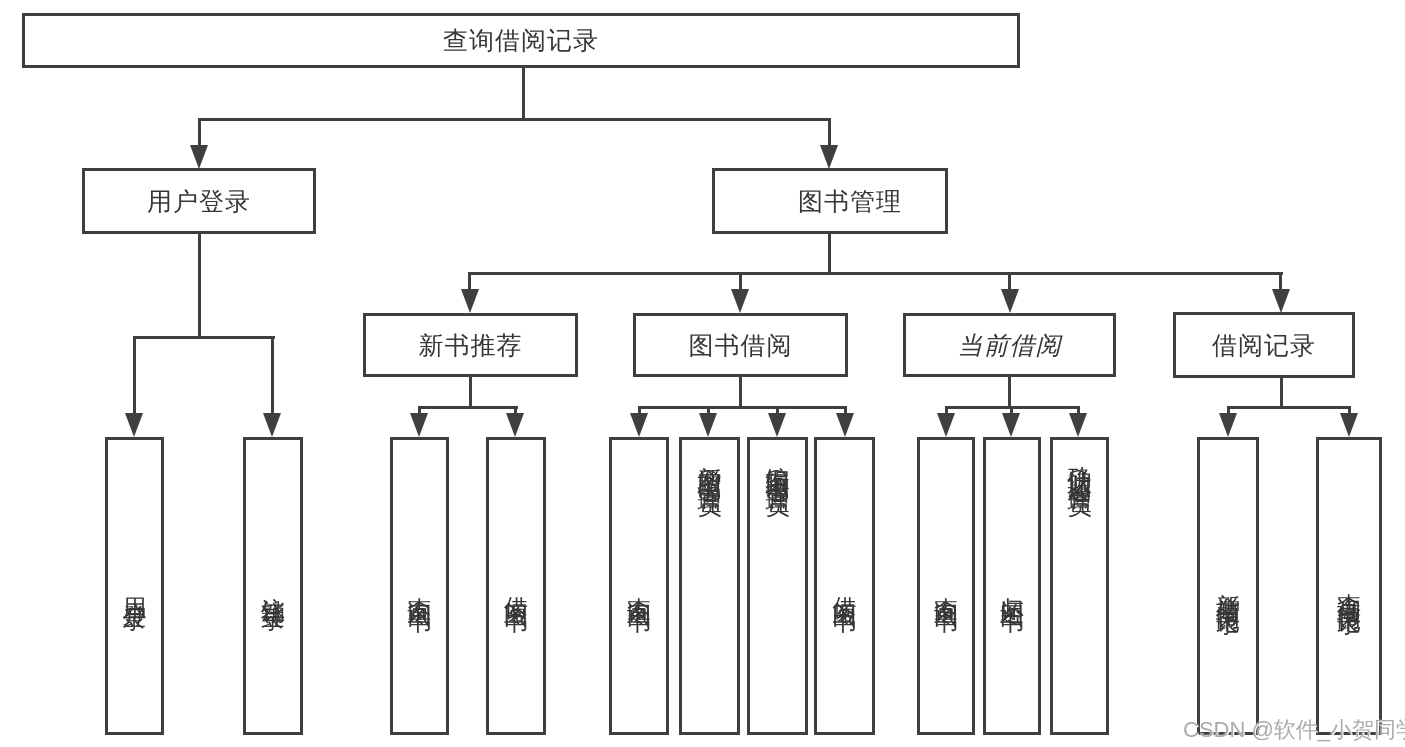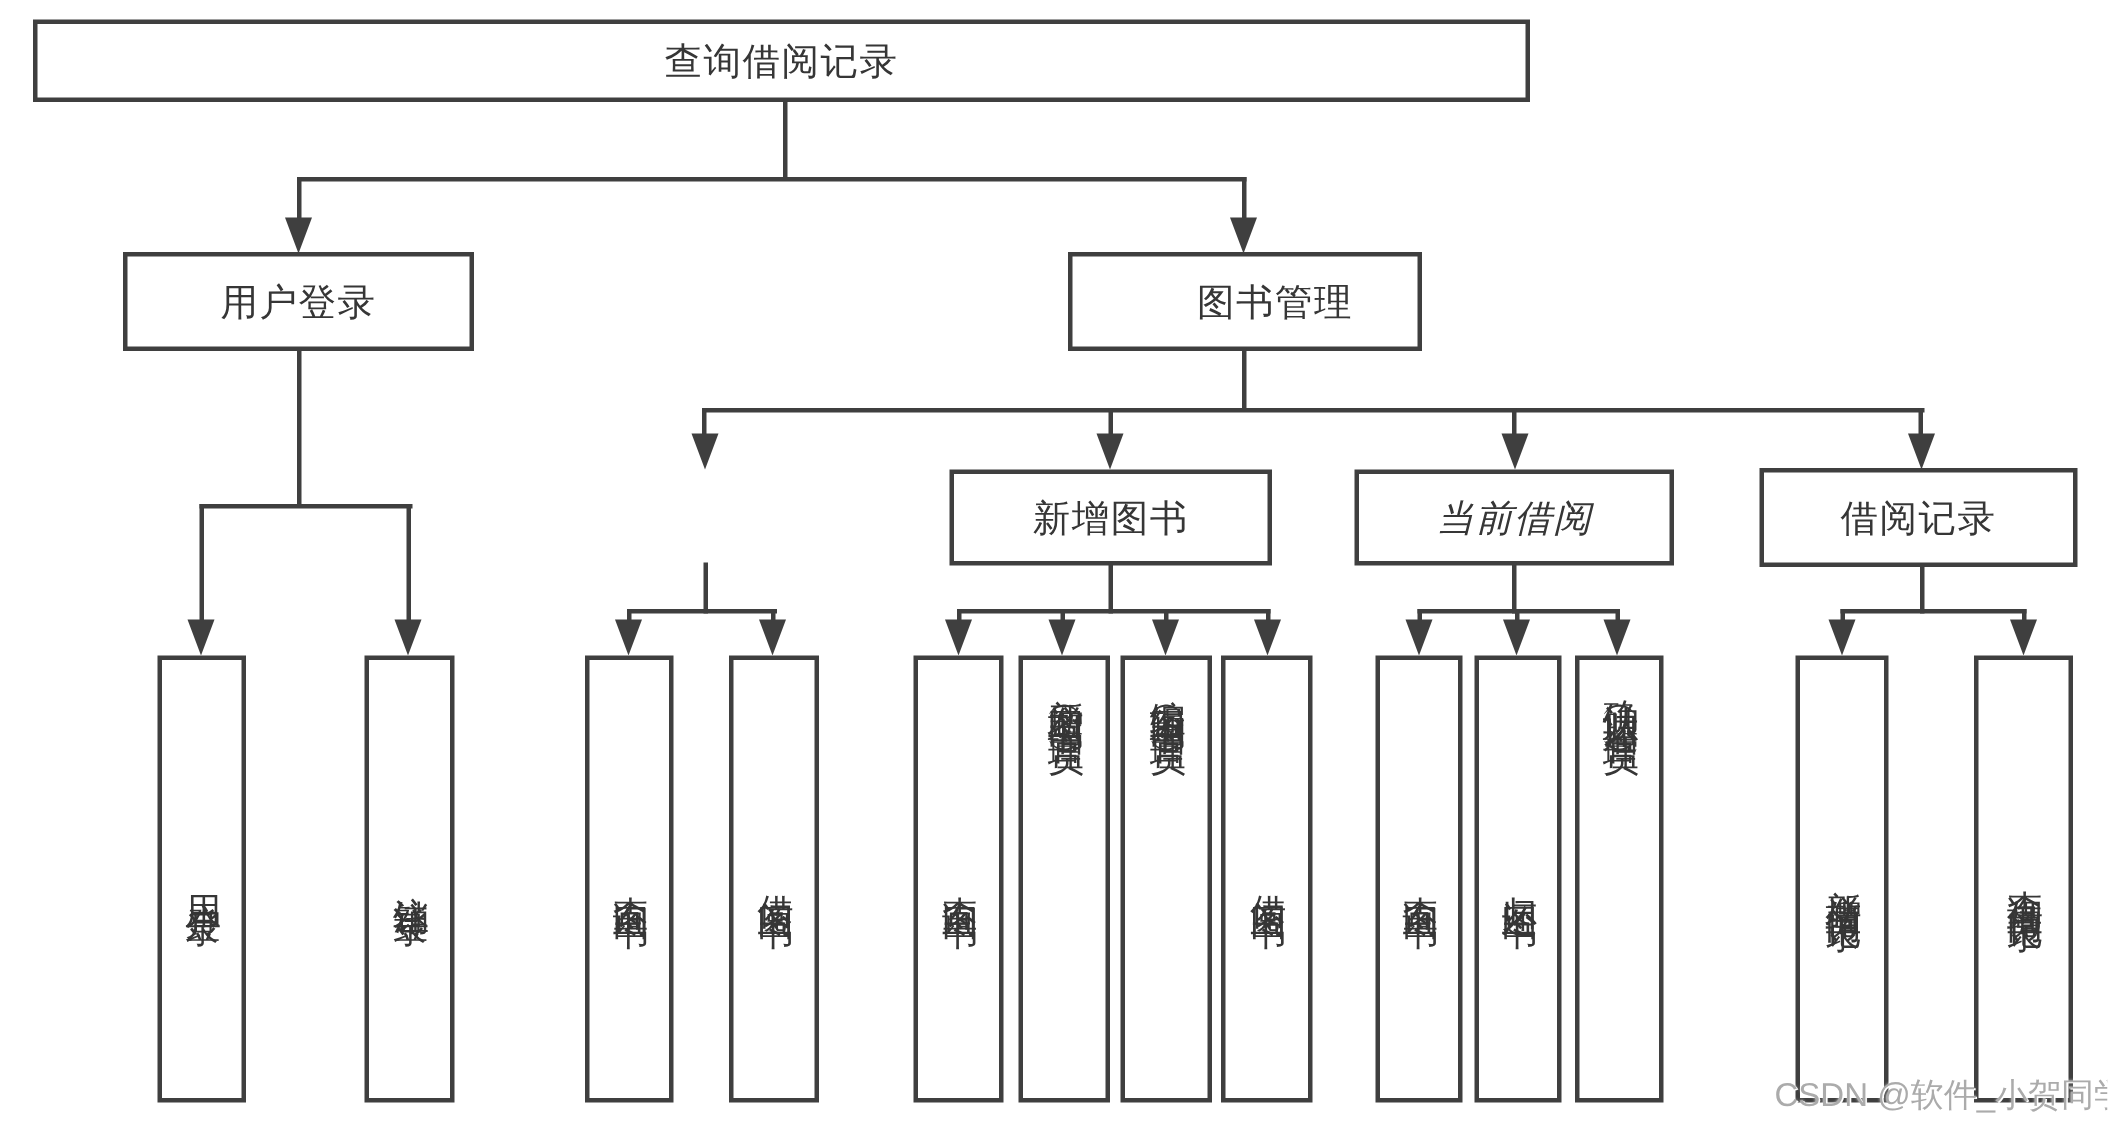--- a/index.html
+++ b/index.html
@@ -77,27 +77,30 @@
   <div class="hl" style="left:468px;top:272px;width:815px;"></div>
   <div class="vl" style="left:468px;top:272px;height:20px;"></div>
   <div class="ar" style="left:461px;top:289px;"></div>
   <div class="vl" style="left:739px;top:272px;height:20px;"></div>
   <div class="ar" style="left:731px;top:289px;"></div>
   <div class="vl" style="left:1008px;top:272px;height:20px;"></div>
   <div class="ar" style="left:1001px;top:289px;"></div>
   <div class="vl" style="left:1279px;top:272px;height:20px;"></div>
   <div class="ar" style="left:1272px;top:289px;"></div>
 
+  <div class="node" style="left:363px;top:313px;width:215px;height:64px;">
+    <span>新书推荐</span>
+  </div>
   <div class="node" style="left:633px;top:313px;width:215px;height:64px;">
-    <span>新增图书</span>
+    <span>图书借阅</span>
   </div>
   <div class="node" style="left:903px;top:313px;width:213px;height:64px;font-style:italic;">
     <span>当前借阅</span>
   </div>
-  <div class="node" style="left:1173px;top:312px;width:212px;height:66px;">
+  <div class="node" style="left:1173px;top:312px;width:182px;height:66px;">
     <span>借阅记录</span>
   </div>
 
   <div class="vl" style="left:469px;top:375px;height:34px;"></div>
   <div class="hl" style="left:418px;top:406px;width:100px;"></div>
   <div class="vl" style="left:418px;top:406px;height:10px;"></div>
   <div class="ar" style="left:410px;top:413px;"></div>
   <div class="vl" style="left:514px;top:406px;height:10px;"></div>
   <div class="ar" style="left:506px;top:413px;"></div>
 

